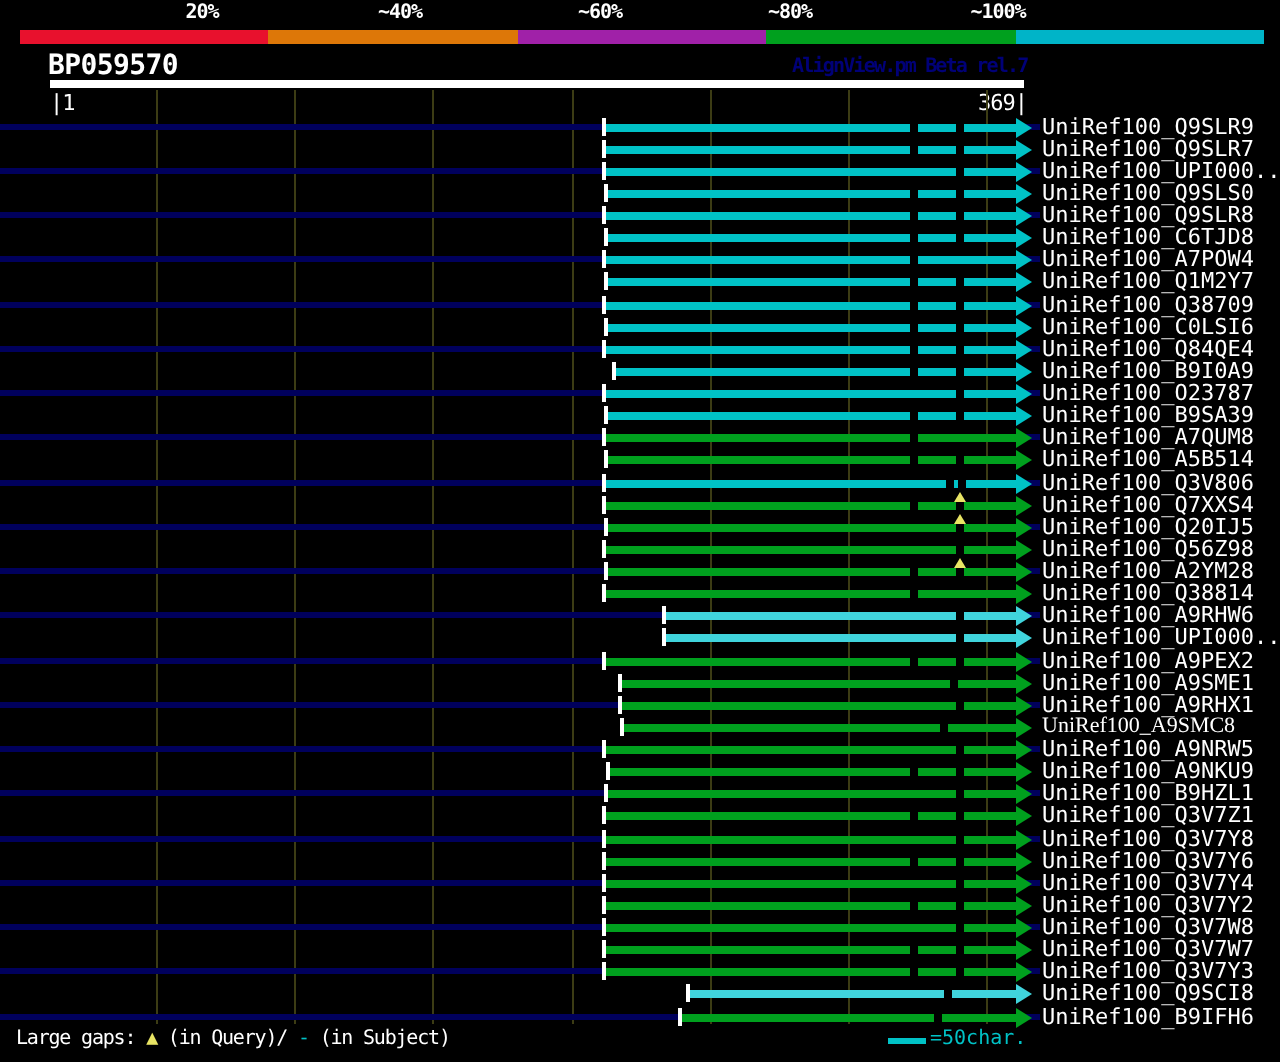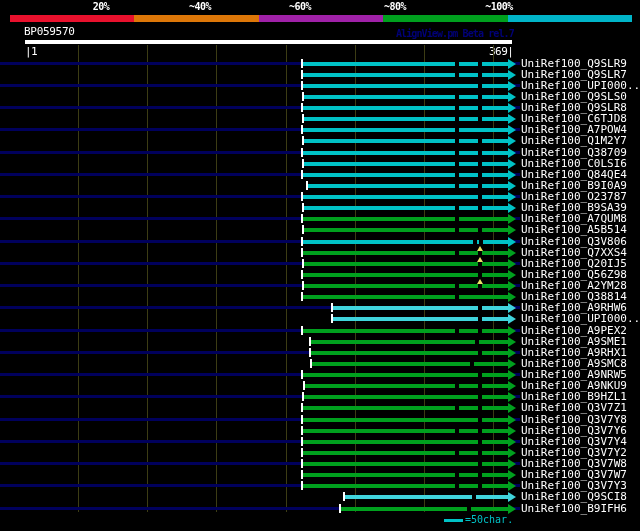--- a/index.html
+++ b/index.html
@@ -2,21 +2,21 @@
 <html><head>
 <meta charset="utf-8">
 <style>
   html,body{margin:0;padding:0;background:#000;}
   #screen{position:relative;width:640px;height:531px;background:#000;overflow:hidden;
           font-family:"DejaVu Sans Mono","Liberation Mono",monospace;}
   .keylabel{position:absolute;top:1px;transform:translateX(-50%);color:#fff;
             font-weight:bold;font-size:10px;letter-spacing:-0.5px;white-space:nowrap;}
   .keybar{position:absolute;left:10px;top:15px;width:622px;height:7px;display:flex;}
   .keyseg{flex:1 1 0;height:7px;}
-  .title{position:absolute;left:24px;top:25px;color:#fff;font-weight:normal;font-size:11px;letter-spacing:-0.3px;}
+  .title{position:absolute;left:24px;top:25px;color:#fff;font-weight:bold;font-size:14px;letter-spacing:-0.3px;}
   .watermark{position:absolute;left:396px;top:28px;color:#000078;font-weight:bold;font-size:10px;letter-spacing:-0.9px;white-space:nowrap;}
   .querybar{position:absolute;left:25px;top:40px;width:487px;height:4px;background:#fff;}
   .rulerstart{position:absolute;left:25px;top:45px;color:#fff;font-size:11px;letter-spacing:-0.5px;}
   .rulerend{position:absolute;left:489px;top:45px;color:#fff;font-size:11px;letter-spacing:-0.5px;}
   .gridline{position:absolute;top:45px;height:467px;width:1px;background:#3c3c14;}
   .row{position:absolute;left:0;width:640px;height:11px;}
   .leader{position:absolute;left:0;top:4px;height:3px;width:520px;background:#00005c;}
   .bar{position:absolute;top:4px;height:4px;}
   .tick{position:absolute;top:1px;width:2px;height:9px;background:#fff;}
   .notch{position:absolute;top:4px;width:4px;height:4px;background:#000;}
@@ -283,21 +283,21 @@
         <div class="rowlabel">UniRef100_A9SME1</div>
       </div>
       <div class="row" style="top: 347px;">
         <div class="leader"></div>
         <div class="bar" style="left: 310px; width: 198px; background: rgb(0, 160, 30);"></div>
         <div class="notch" style="left: 478px;"></div>
         <div class="tick" style="left: 309px;"></div>
         <div class="arrow" style="border-left: 8px solid rgb(0, 160, 30);"></div>
         <div class="rowlabel">UniRef100_A9RHX1</div>
       </div>
-      <div class="row" style="top: 358px;">
+      <div class="row" style="top: 358px; font-family: Liberation Serif, serif;">
         <div class="bar" style="left: 311px; width: 197px; background: rgb(0, 160, 30);"></div>
         <div class="notch" style="left: 470px;"></div>
         <div class="tick" style="left: 310px;"></div>
         <div class="arrow" style="border-left: 8px solid rgb(0, 160, 30);"></div>
         <div class="rowlabel">UniRef100_A9SMC8</div>
       </div>
       <div class="row" style="top: 369px;">
         <div class="leader"></div>
         <div class="bar" style="left: 302px; width: 206px; background: rgb(0, 160, 30);"></div>
         <div class="notch" style="left: 478px;"></div>
@@ -396,17 +396,24 @@
       <div class="row" style="top: 503px;">
         <div class="leader"></div>
         <div class="bar" style="left: 340px; width: 168px; background: rgb(0, 160, 30);"></div>
         <div class="notch" style="left: 467px;"></div>
         <div class="tick" style="left: 339px;"></div>
         <div class="arrow" style="border-left: 8px solid rgb(0, 160, 30);"></div>
         <div class="rowlabel">UniRef100_B9IFH6</div>
       </div>
     </div>
 
+  <div class="footer-left">
+    <span>Large gaps:</span>
+    <span id="query-gap-sym" style="color: rgb(232, 228, 100);">▲</span>
+    <span>(in Query)/</span>
+    <span id="subject-gap-sym" style="color: rgb(0, 194, 198);">-</span>
+    <span> (in Subject)</span>
+  </div>
 
   <div class="scale-line" style="background: rgb(0, 194, 198);"></div>
   <div class="scale-text" style="color: rgb(0, 194, 198);">=50char.</div>
 
 </div>
 
 </body></html>

